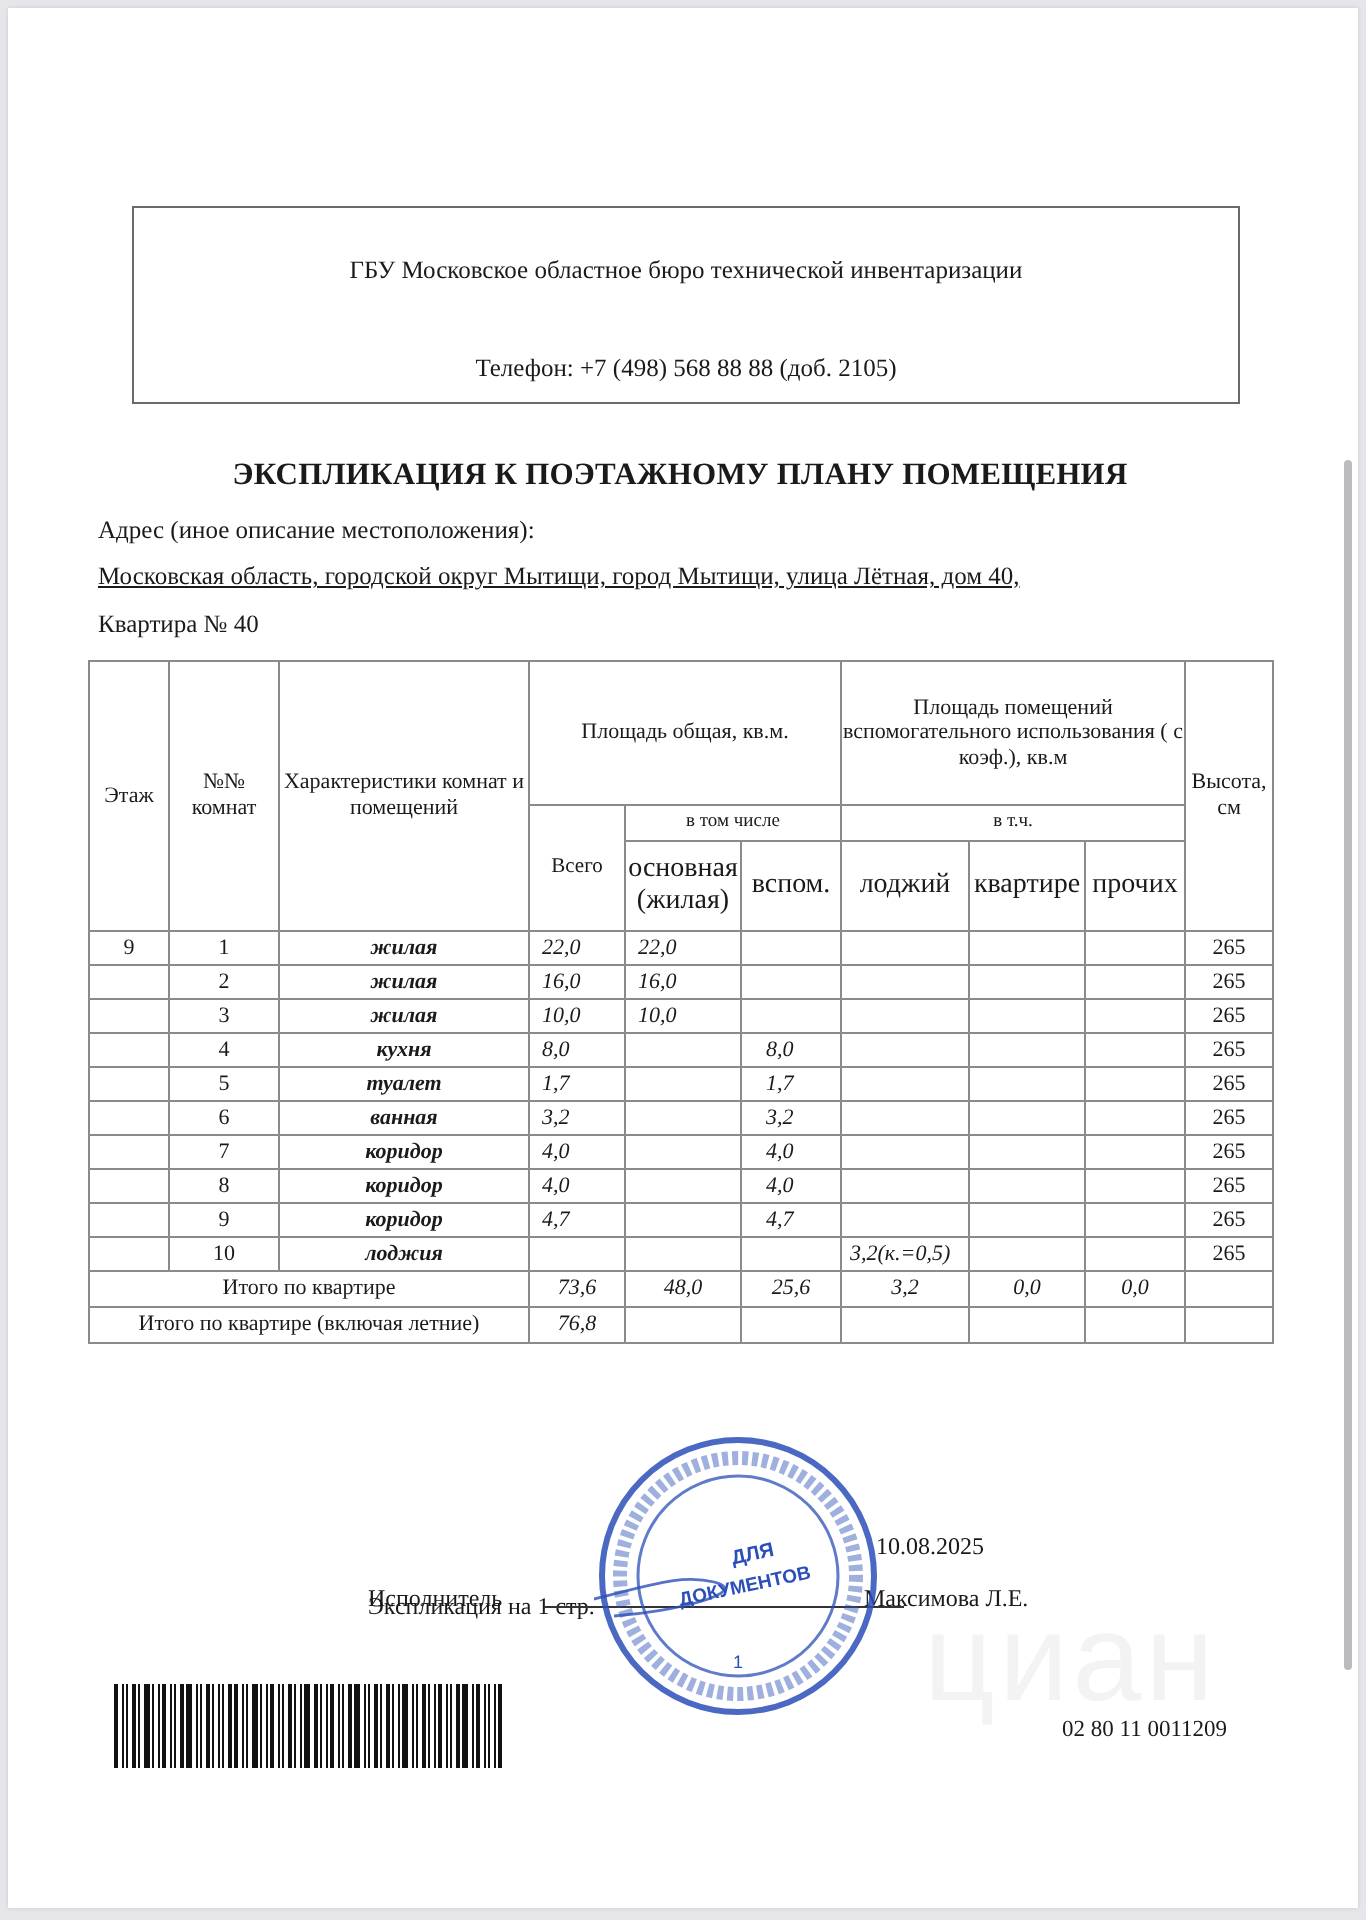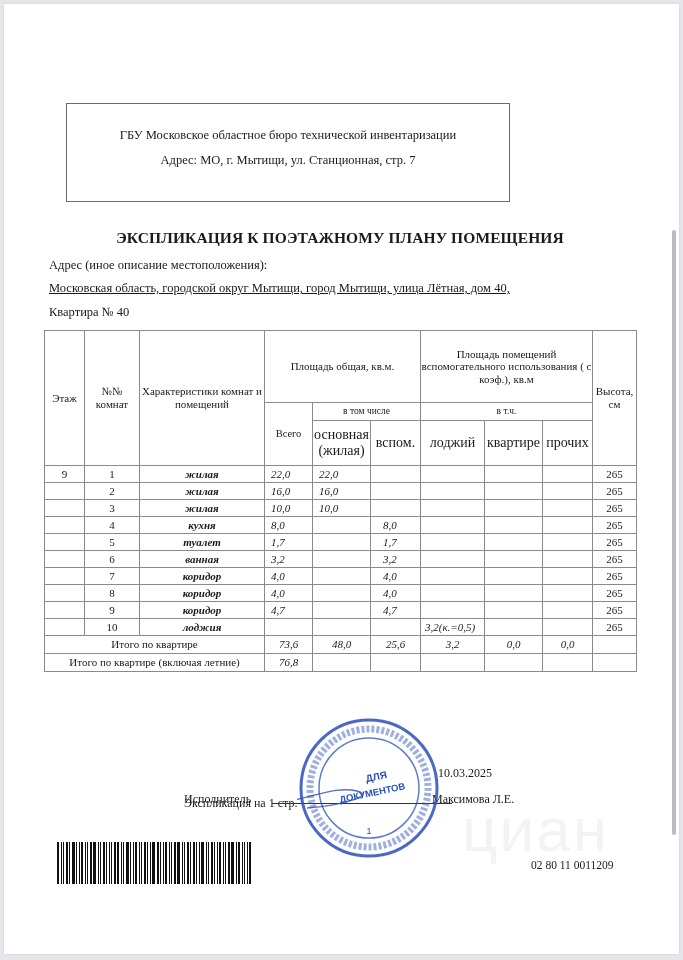--- a/index.html
+++ b/index.html
@@ -13,21 +13,21 @@
     .page {
       position: absolute; left: 4px; top: 4px; width: 675px; height: 950px;
       background: #ffffff;
       box-shadow: 0 0 2px rgba(0,0,0,0.12);
     }
     .scrollbar-thumb {
       position: absolute; left: 672px; top: 230px; width: 4px; height: 605px;
       background: #bcbcbf; border-radius: 2px;
     }
     .header-box {
-      position: absolute; left: 62px; top: 99px; width: 444px; height: 99px;
+      position: absolute; left: 62px; top: 99px; width: 554px; height: 99px;
       border: 1px solid #6a6a6a; box-sizing: border-box;
       text-align: center; font-size: 12.5px;
     }
     .header-box .line { position: absolute; left: 0; right: 0; }
     .doc-title {
       position: absolute; left: 40px; width: 600px; top: 225px; text-align: center;
       font-weight: bold; font-size: 15.5px; letter-spacing: 0.1px;
     }
     .meta { position: absolute; left: 49px; font-size: 12.5px; }
     .meta.u { text-decoration: underline; }
@@ -64,21 +64,21 @@
       font-size: 62px; color: rgba(200,200,200,0.22); letter-spacing: 2px;
     }
   </style>
 </head>
 <body>
 
 <div class="page">
 
   <div class="header-box">
     <div class="line" style="top:24px">ГБУ Московское областное бюро технической инвентаризации</div>
-    <div class="line" style="top:49px">Адрес: МО, г. Мытищи, ул. Станционная, стр. 7</div>
+    <div class="line" style="top:73px">Телефон: +7 (498) 568 88 88 (доб. 2105)</div>
   </div>
 
   <div class="doc-title" style="left:36px">ЭКСПЛИКАЦИЯ К ПОЭТАЖНОМУ ПЛАНУ ПОМЕЩЕНИЯ</div>
 
   <div class="meta" style="top:254px;left:45px">Адрес (иное описание местоположения):</div>
   <div class="meta u" style="top:277px;left:45px">Московская область, городской округ Мытищи, город Мытищи, улица Лётная, дом 40,</div>
   <div class="meta" style="top:301px;left:45px">Квартира № 40</div>
 
   <table class="expl" style="left:40px">
     <colgroup>
@@ -256,21 +256,21 @@
           <td></td>
           <td></td>
           <td></td>
           <td></td>
         </tr>
       </tbody>
   </table>
 
 
   <div class="sig" style="left:180px;top:792px">Экспликация на 1 стр.</div>
-  <div class="sig" style="left:434px;top:762px">10.03.2025</div>
+  <div class="sig" style="left:434px;top:762px">10.08.2025</div>
   <div class="sig" style="left:180px;top:788px">Исполнитель</div>
   <div class="sig-line"></div>
   <div class="sig" style="left:428px;top:788px">Максимова Л.Е.</div>
 
   <div class="watermark">циан</div>
 
   <svg class="stamp" viewBox="0 0 145 145">
     <circle cx="72" cy="72" r="68" fill="none" stroke="#2b4fb8" stroke-width="3" opacity="0.85"></circle>
     <circle cx="72" cy="72" r="50" fill="none" stroke="#2b4fb8" stroke-width="1.5" opacity="0.75"></circle>
     <circle cx="72" cy="72" r="59" fill="none" stroke="#2b4fb8" stroke-width="7" stroke-dasharray="3 2" opacity="0.45"></circle>

